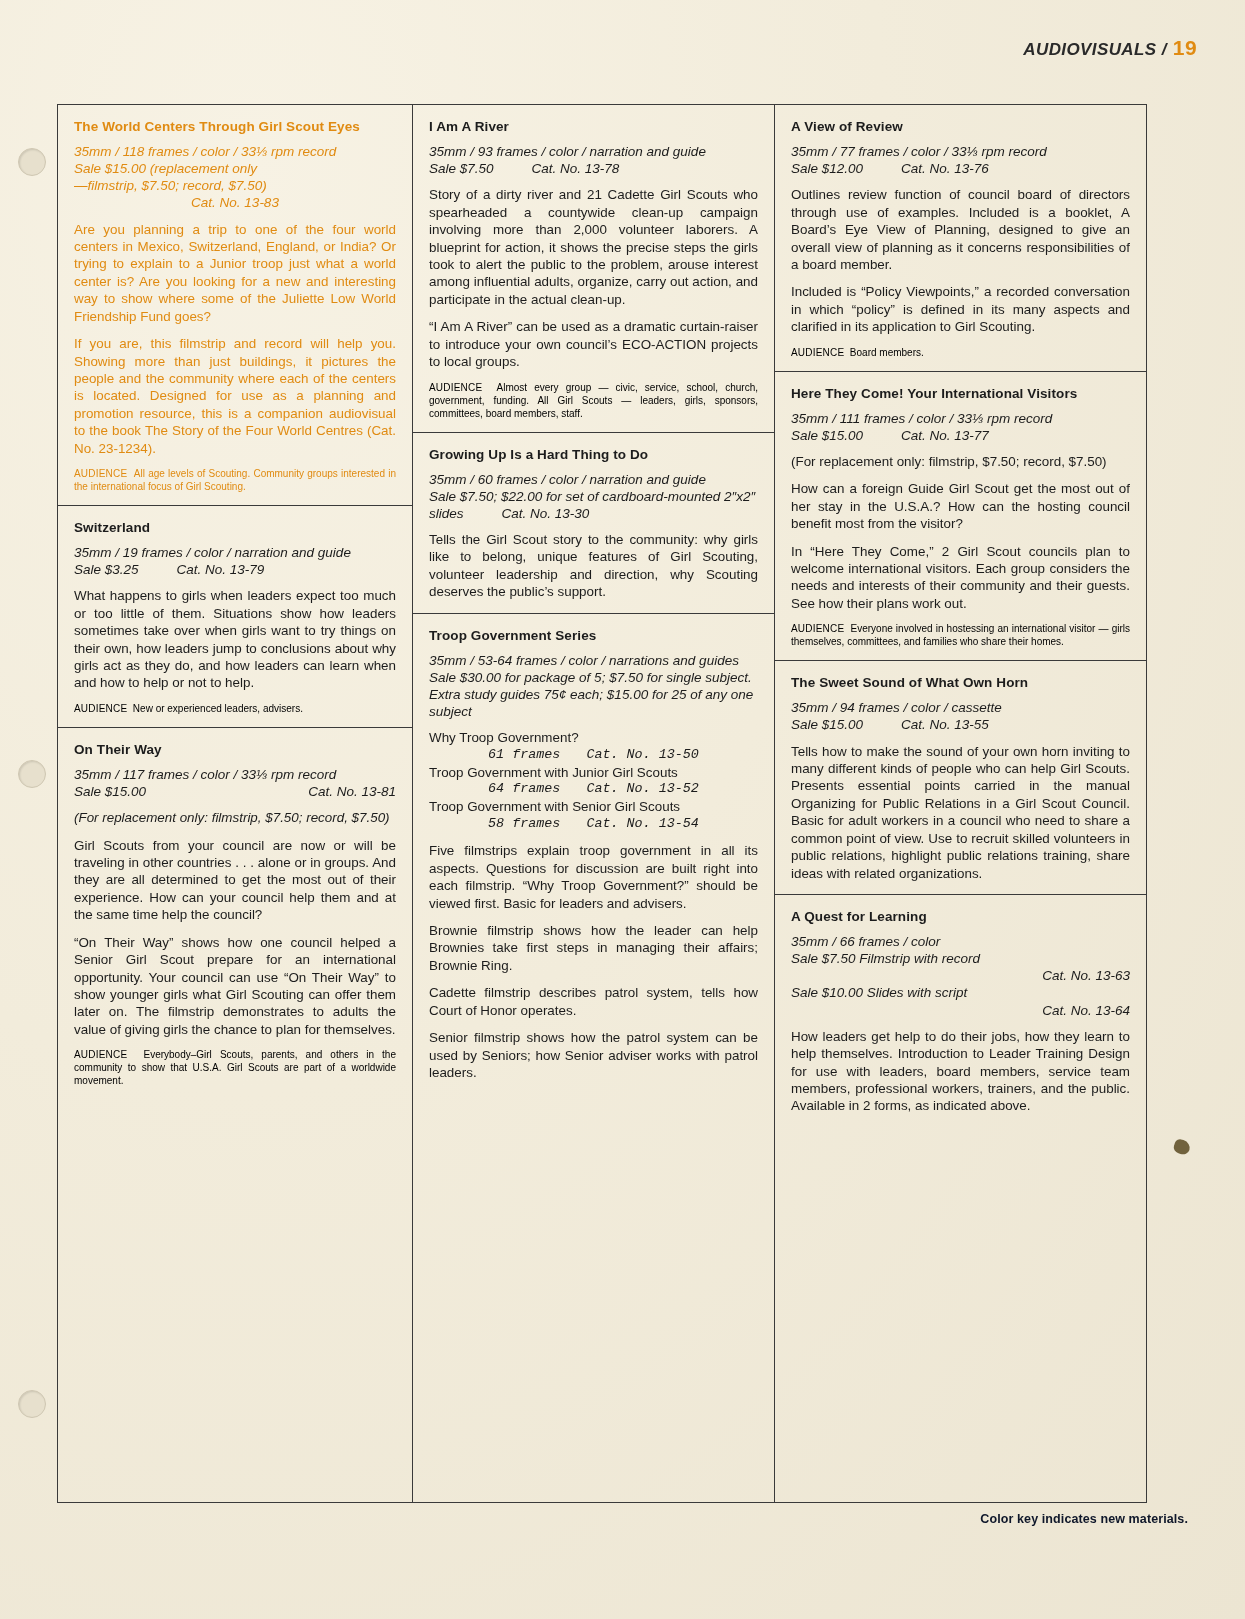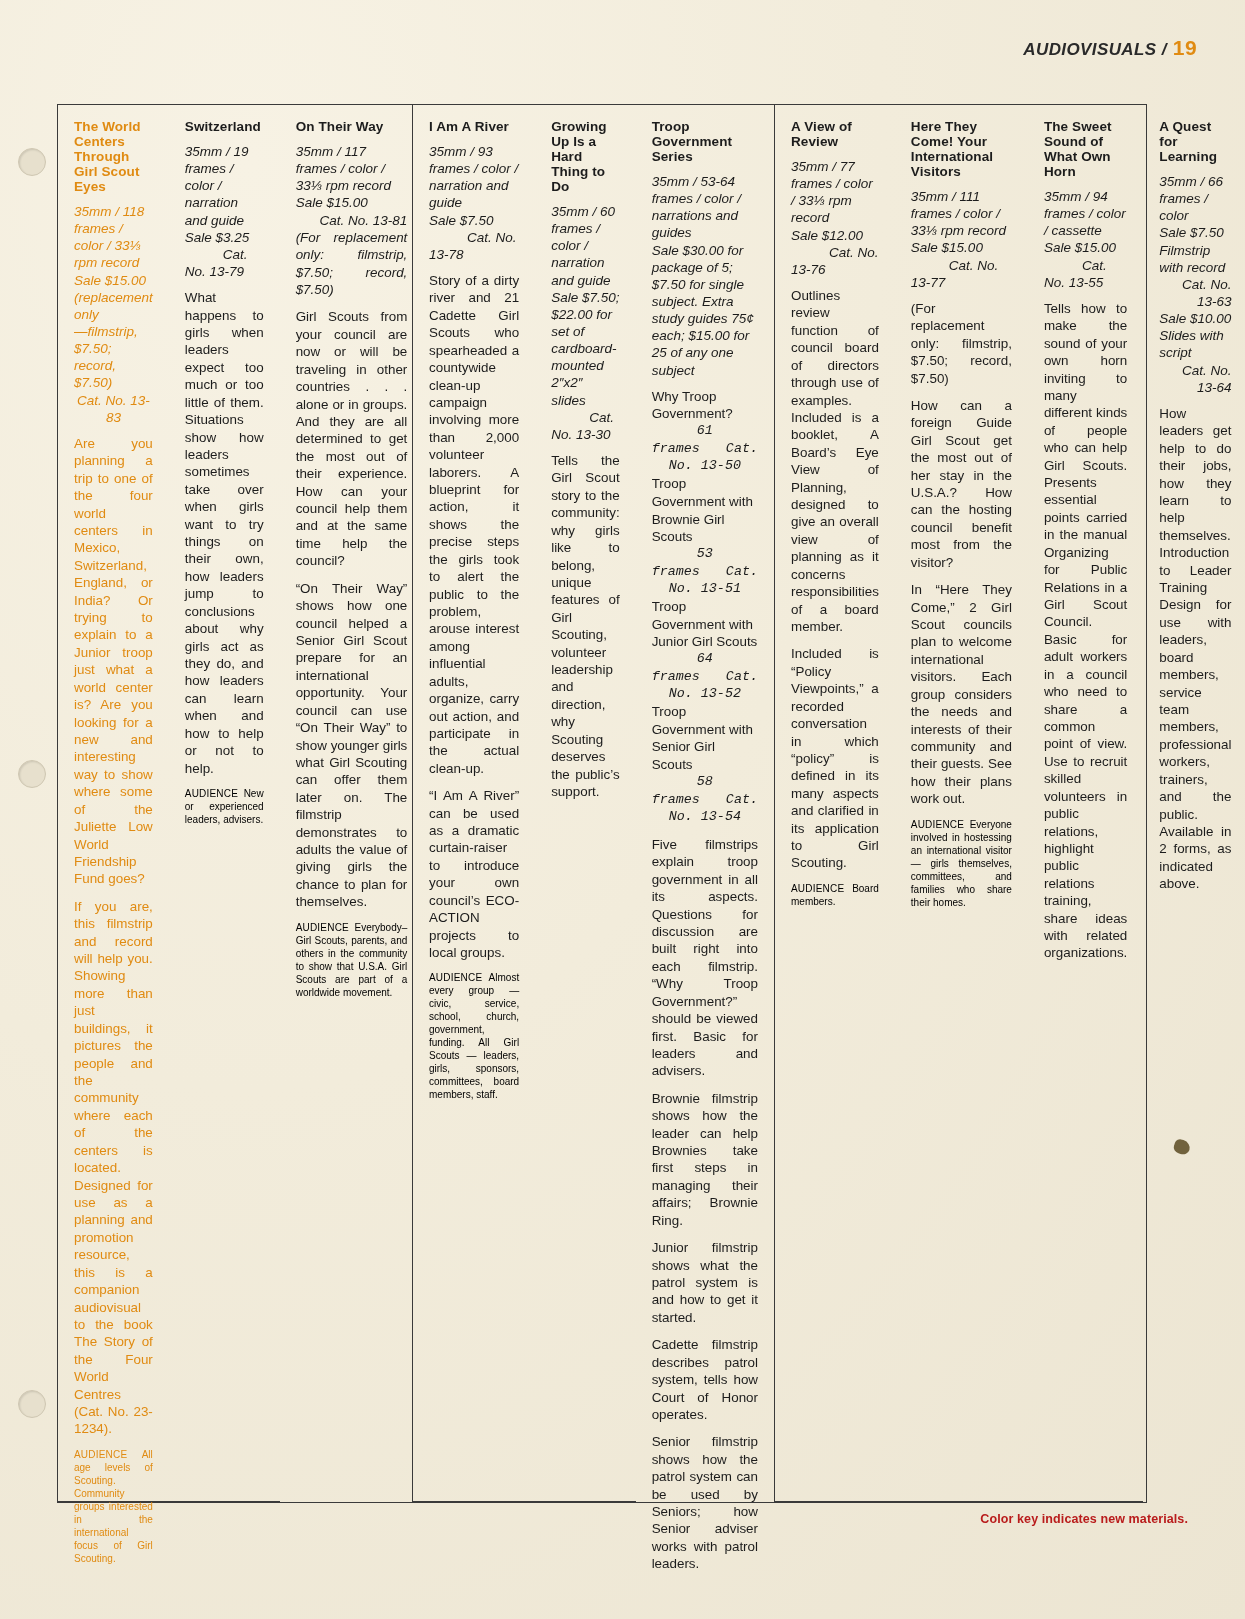--- a/index.html
+++ b/index.html
@@ -63,21 +63,21 @@
     top: 104px;
     width: 1090px;
     height: 1399px;
     border: 1px solid #3a3a3a;
     display: flex;
     box-sizing: border-box;
   }
   .col {
     box-sizing: border-box;
     display: flex;
-    flex-direction: row;
+    flex-direction: column;
   }
   .col.c1 { width: 355px; border-right: 1px solid #3a3a3a; }
   .col.c2 { width: 362px; border-right: 1px solid #3a3a3a; }
   .col.c3 { width: 371px; }
 
   .cell {
     box-sizing: border-box;
     padding: 14px 16px 12px 16px;
     border-bottom: 1px solid #3a3a3a;
   }
@@ -132,21 +132,21 @@
   }
   .series-line .sub .catno { margin-left: 26px; }
   .series-block { margin-bottom: 10px; }
 
   .footnote {
     position: absolute;
     right: 57px;
     top: 1512px;
     font-size: 12.5px;
     font-weight: bold;
-    color: #b91c1c;
+    color: #0f172a;
     letter-spacing: 0.1px;
   }
   .smudge {
     position: absolute;
     right: 55px;
     top: 1140px;
     width: 16px;
     height: 14px;
     background: #5a4a22;
     border-radius: 40% 60% 50% 45%;
@@ -241,37 +241,32 @@
     <div class="cell last">
       <h2 class="entry-title">Troop Government Series</h2>
       <div class="spec">
         <span>35mm / 53-64 frames / color / narrations and guides</span><br>
         <span>Sale $30.00 for package of 5; $7.50 for single subject. Extra study guides 75¢ each; $15.00 for 25 of any one subject</span>
       </div>
       <div class="series-block">
         <p class="series-line">
           <span>Why Troop Government?</span>
           <span class="sub"><span>61 frames</span><span class="catno">Cat. No. 13-50</span></span>
-        </p>
-        <p class="series-line">
-          <span>Troop Government with Brownie Girl Scouts</span>
-          <span class="sub"><span>53 frames</span><span class="catno">Cat. No. 13-51</span></span>
         </p>
         <p class="series-line">
           <span>Troop Government with Junior Girl Scouts</span>
           <span class="sub"><span>64 frames</span><span class="catno">Cat. No. 13-52</span></span>
         </p>
         <p class="series-line">
           <span>Troop Government with Senior Girl Scouts</span>
           <span class="sub"><span>58 frames</span><span class="catno">Cat. No. 13-54</span></span>
         </p>
       </div>
       <p class="body">Five filmstrips explain troop government in all its aspects. Questions for discussion are built right into each filmstrip. “Why Troop Government?” should be viewed first. Basic for leaders and advisers.</p>
       <p class="body">Brownie filmstrip shows how the leader can help Brownies take first steps in managing their affairs; Brownie Ring.</p>
-      <p class="body">Junior filmstrip shows what the patrol system is and how to get it started.</p>
       <p class="body">Cadette filmstrip describes patrol system, tells how Court of Honor operates.</p>
       <p class="body">Senior filmstrip shows how the patrol system can be used by Seniors; how Senior adviser works with patrol leaders.</p>
     </div>
 
   </div>
 
   <div class="col c3">
 
     <div class="cell">
       <h2 class="entry-title">A View of Review</h2>

